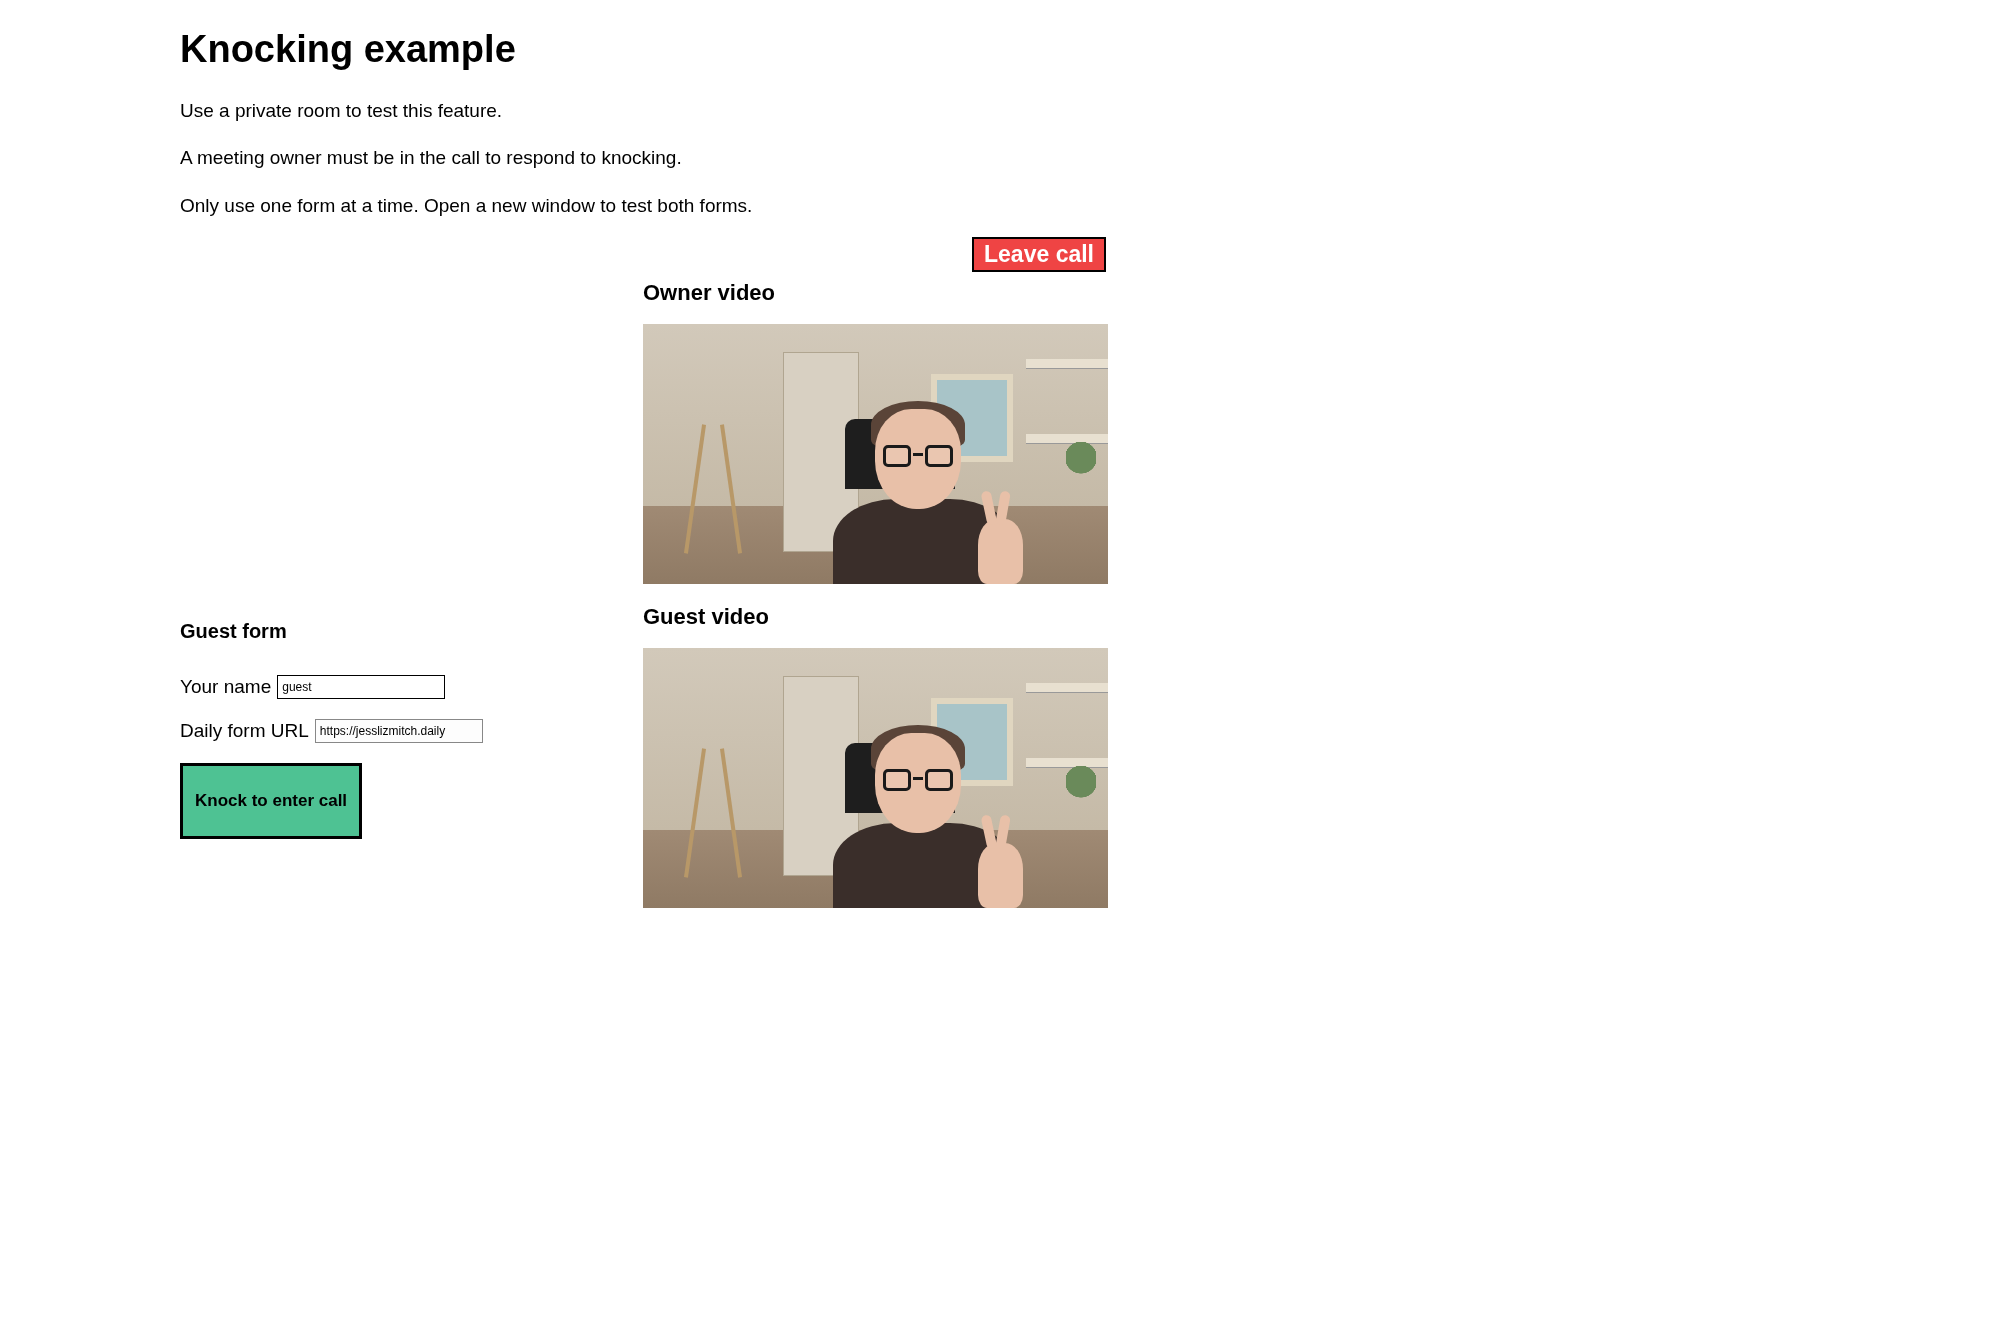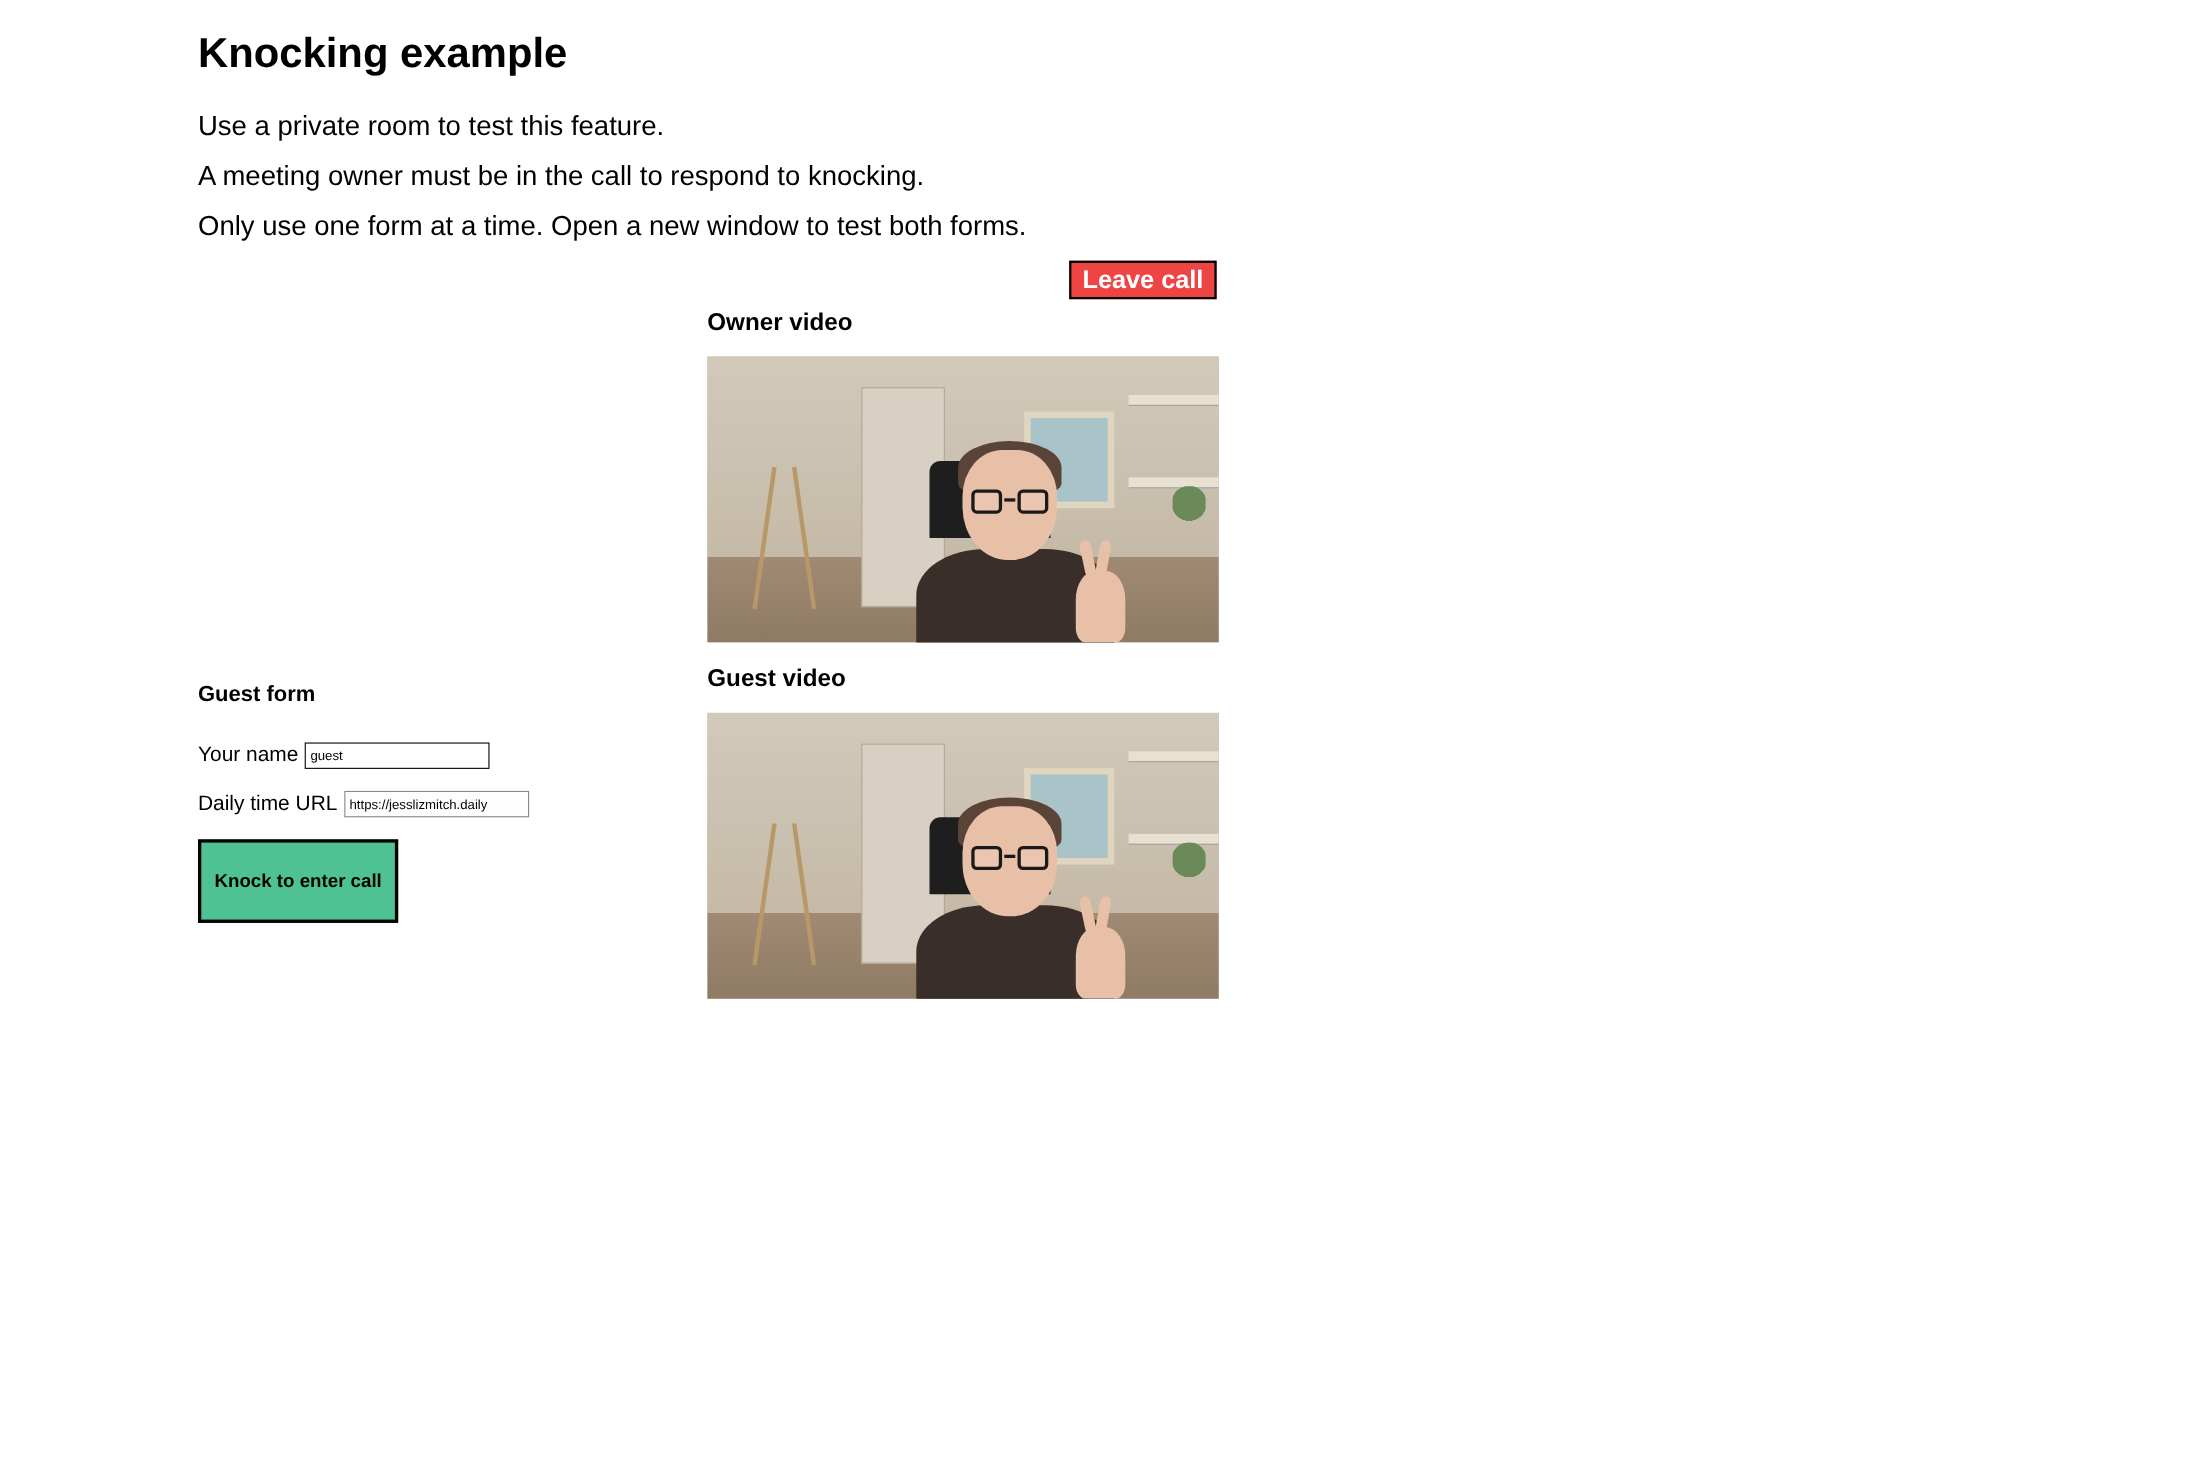--- a/index.html
+++ b/index.html
@@ -13,23 +13,23 @@
       color: #000000;
       padding: 20px 180px;
     }
     h1 {
       font-size: 38px;
       font-weight: bold;
       margin-bottom: 24px;
       margin-top: 8px;
     }
     .intro p {
-      font-size: 25px;
+      font-size: 19px;
       line-height: 1.65;
-      margin: 4px 0;
+      margin: 16px 0;
     }
     .leave-btn-wrap {
       display: flex;
       justify-content: flex-end;
       margin-top: 10px;
       width: 926px;
     }
     .leave-btn {
       background: #ef4444;
       color: #ffffff;
@@ -283,21 +283,21 @@
     <div class="guest-form-spacer"></div>
     <div class="guest-form">
       <h2>Guest form</h2>
 
       <div class="form-row">
         <label>Your name</label>
         <input type="text" class="name-input" value="guest" style="">
       </div>
 
       <div class="form-row">
-        <label>Daily time URL</label>
+        <label>Daily form URL</label>
         <input type="text" class="url-input" value="https://jesslizmitch.daily" style="">
       </div>
 
       <button class="knock-btn">Knock to enter call</button>
     </div>
   </div>
 
   <div class="right-col">
     <div class="video-block">
       <div class="video-title">Owner video</div>

